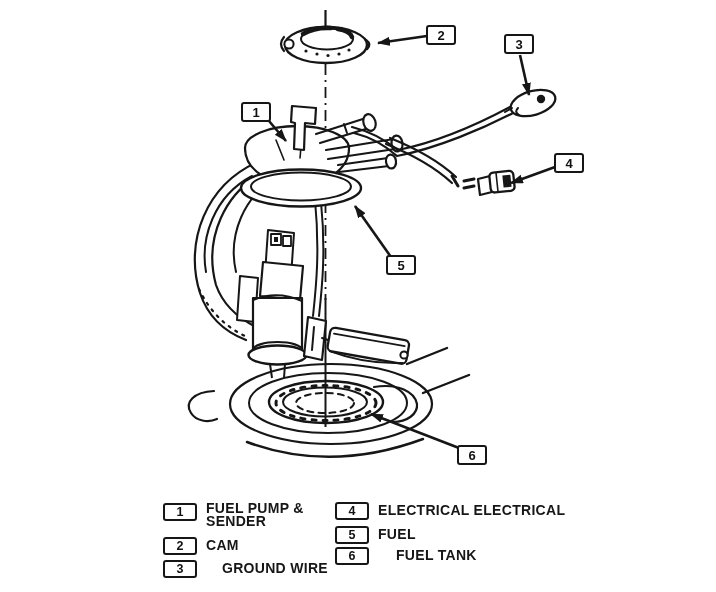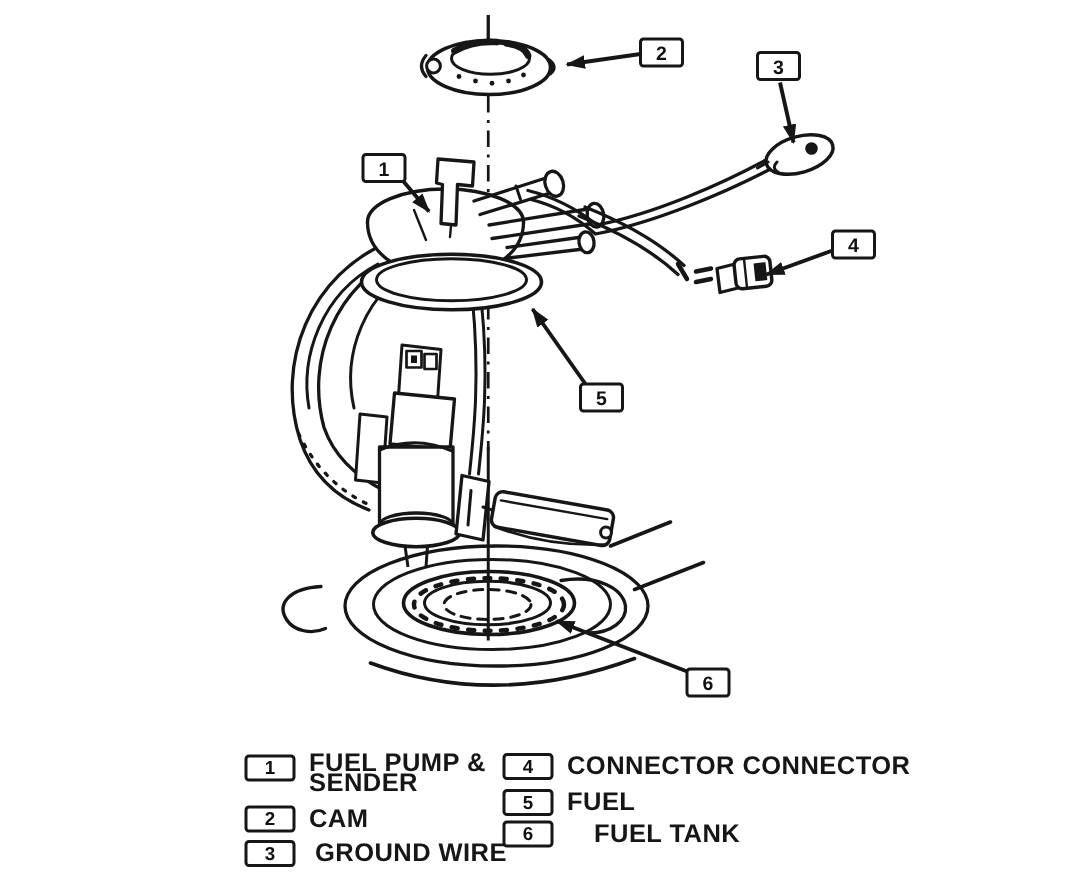--- a/index.html
+++ b/index.html
@@ -16,21 +16,21 @@
     font-weight:bold;font-size:13px;color:#111;line-height:1;
   }
   .lg-box{
     position:absolute;box-sizing:border-box;
     width:34px;height:18px;background:#fff;
     border:2.5px solid #161616;border-radius:3px;
     display:flex;align-items:center;justify-content:center;
     font-weight:bold;font-size:12.5px;color:#111;line-height:1;
   }
   .lg-label{
-    position:absolute;font-weight:bold;font-size:17px;line-height:13px;
+    position:absolute;font-weight:bold;font-size:14px;line-height:13px;
     color:#161616;letter-spacing:.3px;white-space:pre-line;
   }
 </style>
 </head>
 <body>
 
 <div class="stage">
 
   <svg width="716" height="592" viewBox="0 0 716 592">
     <defs>
@@ -183,24 +183,24 @@
 
   <div>
     <div class="lg-box" style="left:163px;top:503px">1</div>
     <div class="lg-label" style="left:206px;top:502px">FUEL PUMP &amp;
 SENDER</div>
 
     <div class="lg-box" style="left:163px;top:537px">2</div>
     <div class="lg-label" style="left:206px;top:539px">CAM</div>
 
     <div class="lg-box" style="left:163px;top:560px">3</div>
-    <div class="lg-label" style="left:210px;top:562px">GROUND WIRE</div>
+    <div class="lg-label" style="left:222px;top:562px">GROUND WIRE</div>
 
     <div class="lg-box" style="left:335px;top:502px">4</div>
-    <div class="lg-label" style="left:378px;top:504px">CONNECTOR CONNECTOR</div>
+    <div class="lg-label" style="left:378px;top:504px">ELECTRICAL ELECTRICAL</div>
 
     <div class="lg-box" style="left:335px;top:526px">5</div>
     <div class="lg-label" style="left:378px;top:528px">FUEL</div>
 
     <div class="lg-box" style="left:335px;top:547px">6</div>
     <div class="lg-label" style="left:396px;top:549px">FUEL TANK</div>
   </div>
 
 </div>
 

